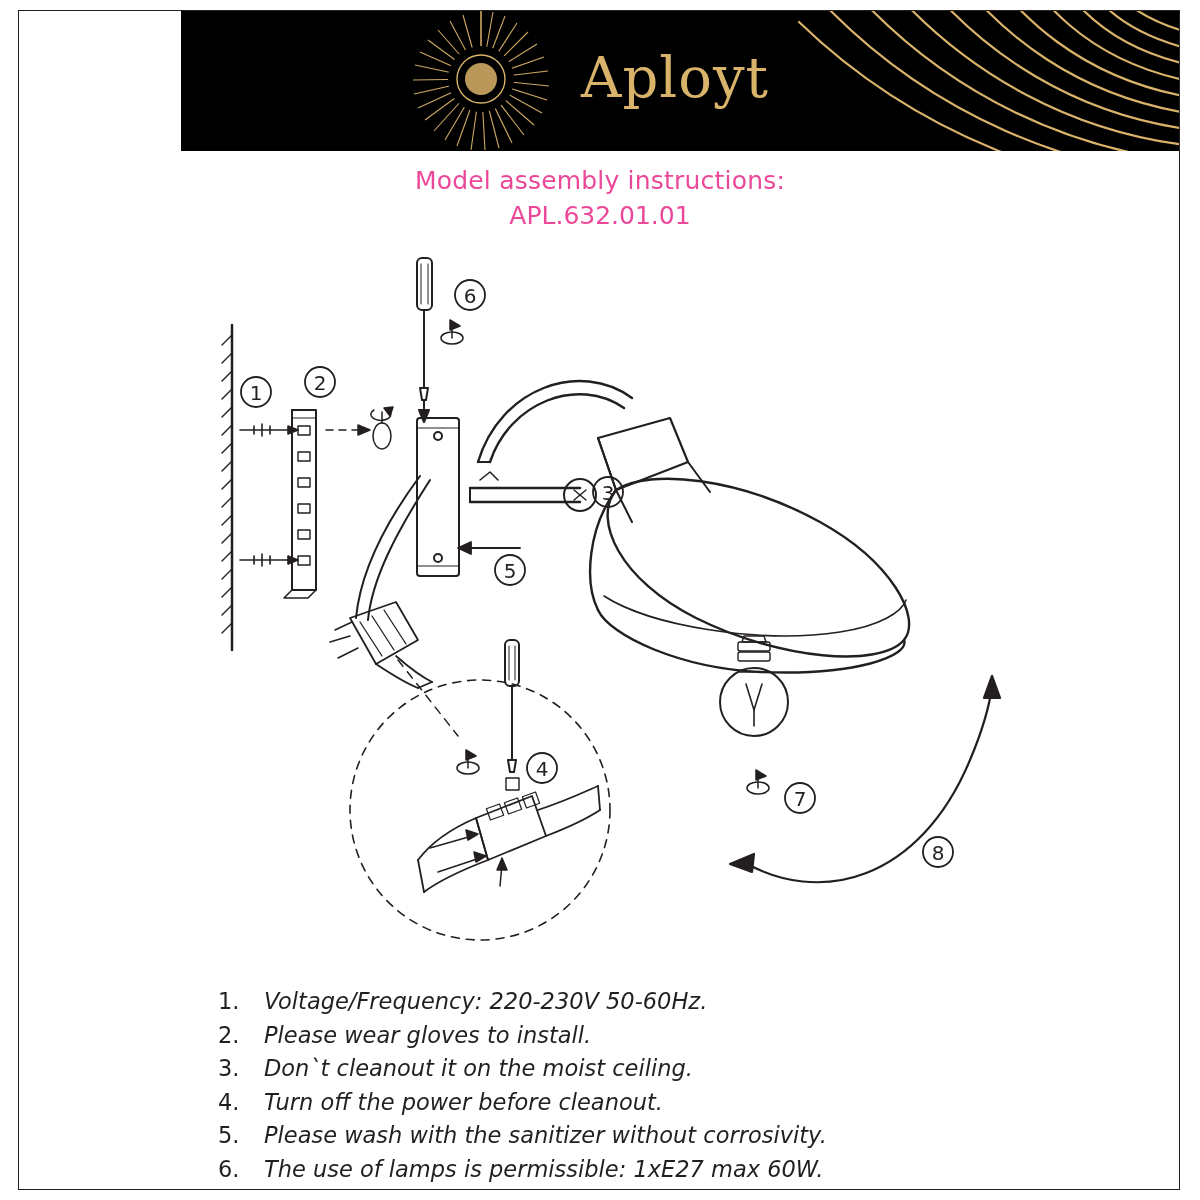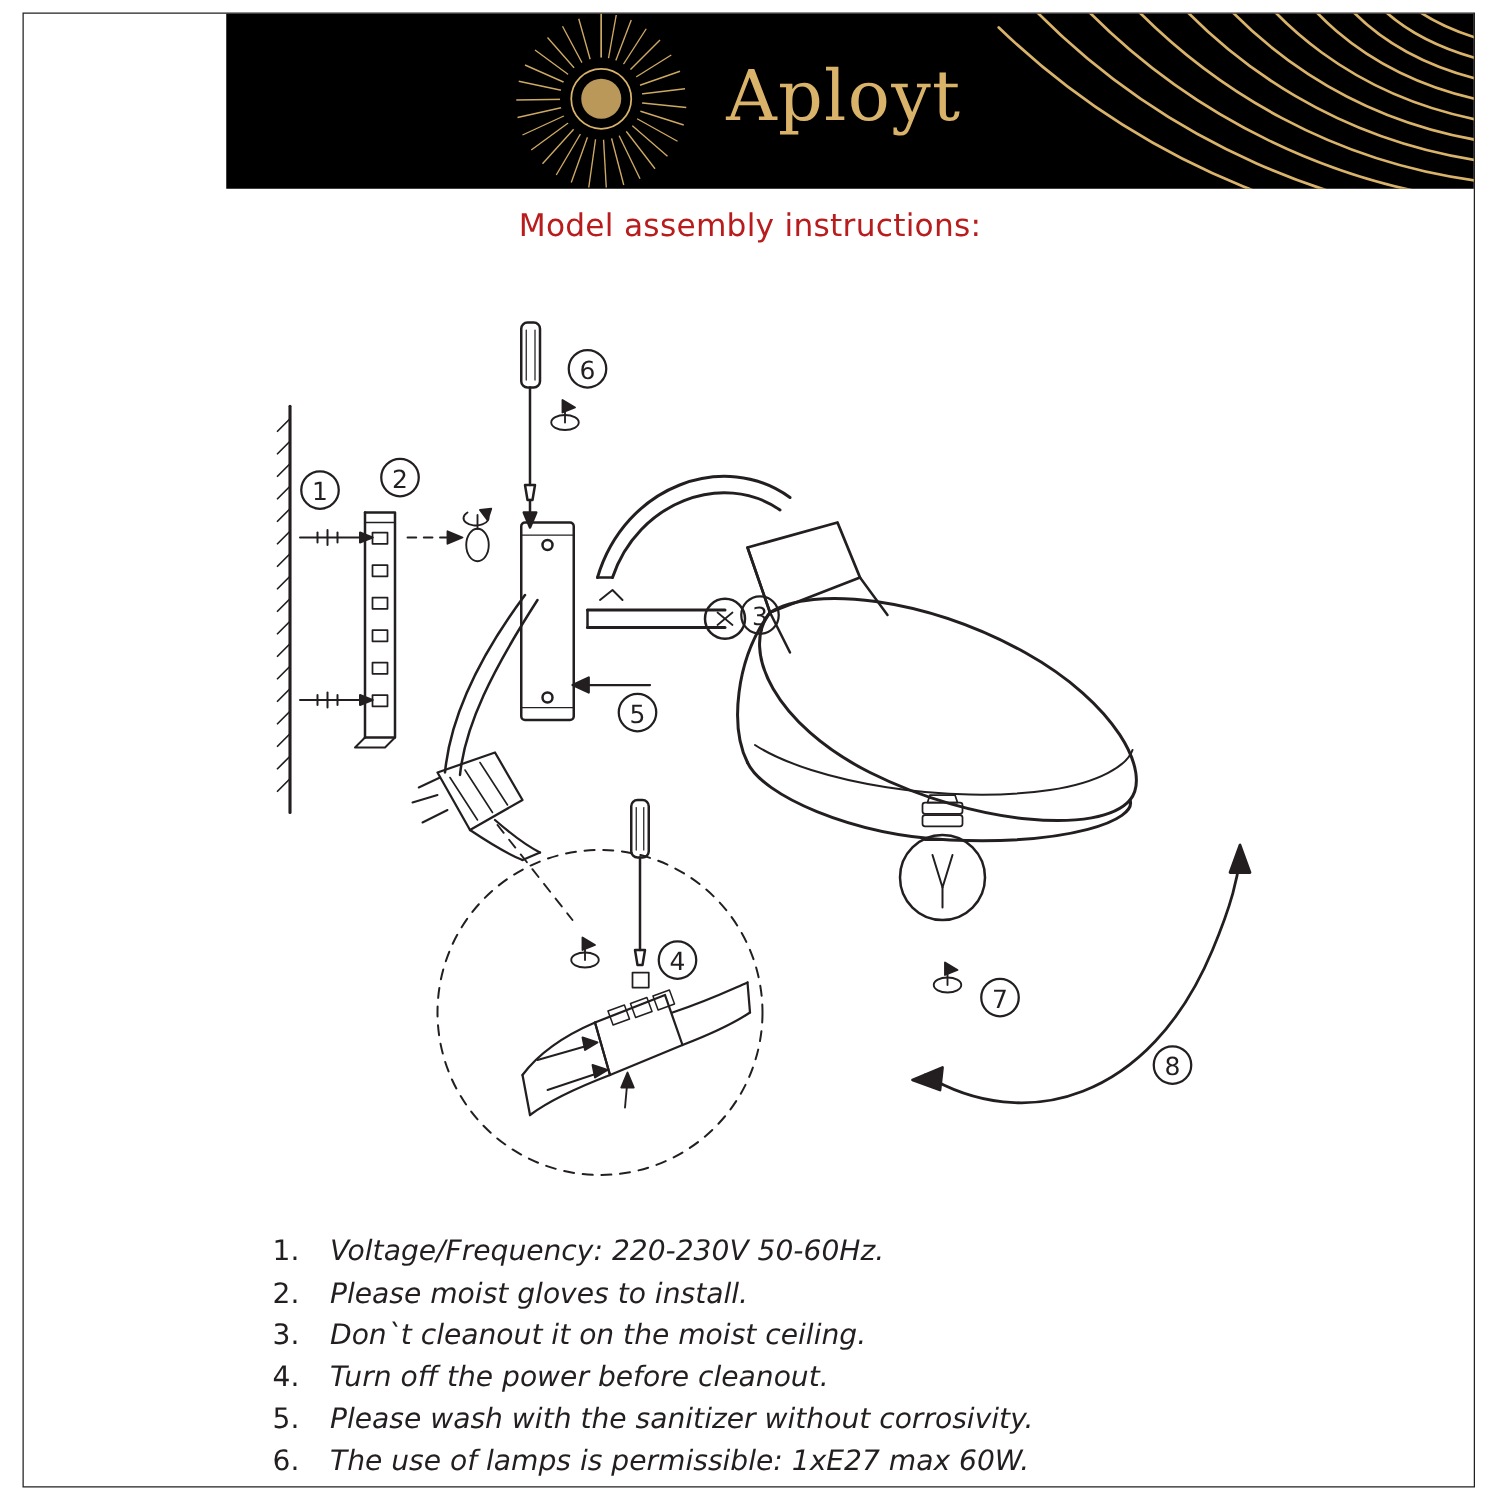--- a/index.html
+++ b/index.html
@@ -66,21 +66,21 @@
     font-weight: 400;
   }
 
   
   .title-block {
     position: absolute;
     left: 0;
     top: 166px;
     width: 1200px;
     text-align: center;
-    color: #b91c1c;
+    color: #ec4899;
   }
   .title-line1 {
     font-size: 25px;
     letter-spacing: 0.2px;
   }
   .title-line2 {
     font-size: 25px;
     margin-top: 6px;
   }
 
@@ -184,20 +184,21 @@
         <path d="M455 124 C 352 100, 328 36, 334 0"></path>
         <path d="M455 108 C 354 82, 346 20, 368 -6"></path>
       </g>
     </svg>
 
     <div class="brand">Aployt</div>
   </div>
 
   <div class="title-block">
     <div class="title-line1">Model assembly instructions:</div>
+    <div class="title-line2">APL.632.01.01</div>
   </div>
 
   <div class="diagram">
     <svg width="860" height="720" viewBox="0 0 860 720">
       <g fill="none" stroke="#231f20" stroke-width="2" stroke-linecap="round" stroke-linejoin="round">
 
         <g>
           <line x1="52" y1="85" x2="52" y2="410" stroke-width="2.5"></line>
           <g stroke-width="1.4">
             <line x1="52" y1="95" x2="42" y2="105"></line>
@@ -422,21 +423,21 @@
     </svg>
   </div>
 
   <div class="notes">
     <div class="note-row">
       <div class="note-num">1.</div>
       <div class="note-text">Voltage/Frequency: 220-230V 50-60Hz.</div>
     </div>
     <div class="note-row">
       <div class="note-num">2.</div>
-      <div class="note-text">Please moist gloves to install.</div>
+      <div class="note-text">Please wear gloves to install.</div>
     </div>
     <div class="note-row">
       <div class="note-num">3.</div>
       <div class="note-text">Don`t cleanout it on the moist ceiling.</div>
     </div>
     <div class="note-row">
       <div class="note-num">4.</div>
       <div class="note-text">Turn off the power before cleanout.</div>
     </div>
     <div class="note-row">

